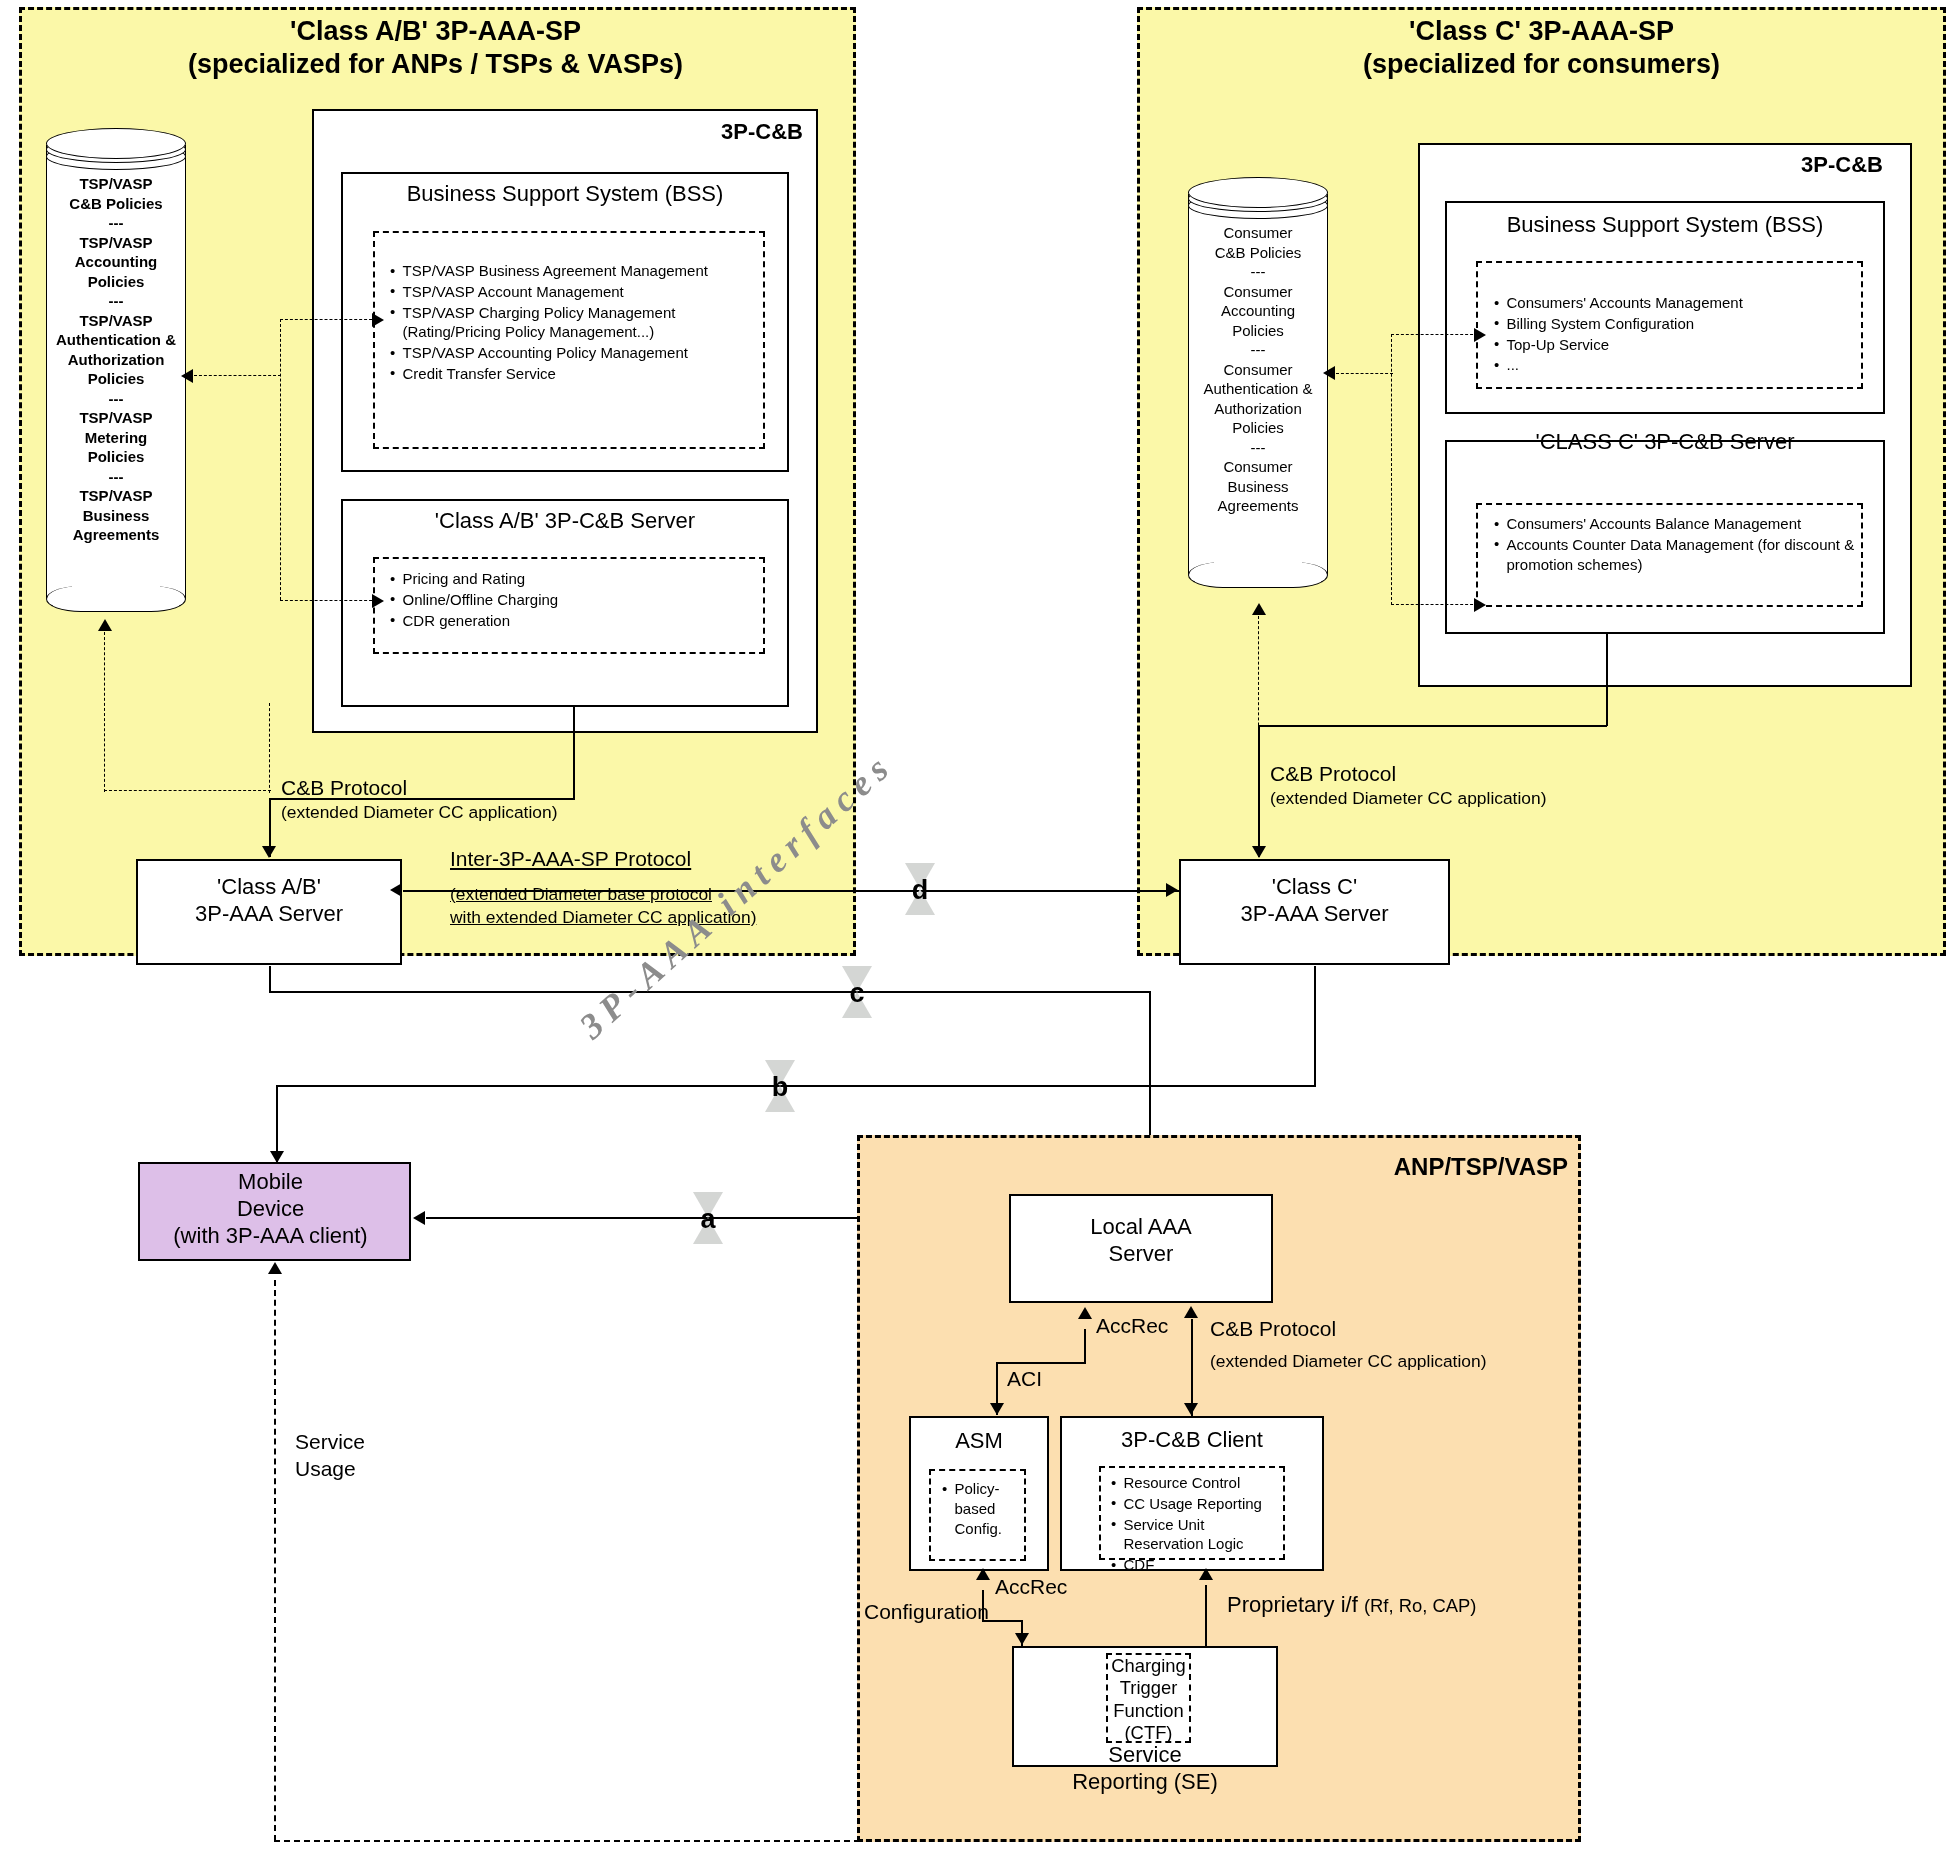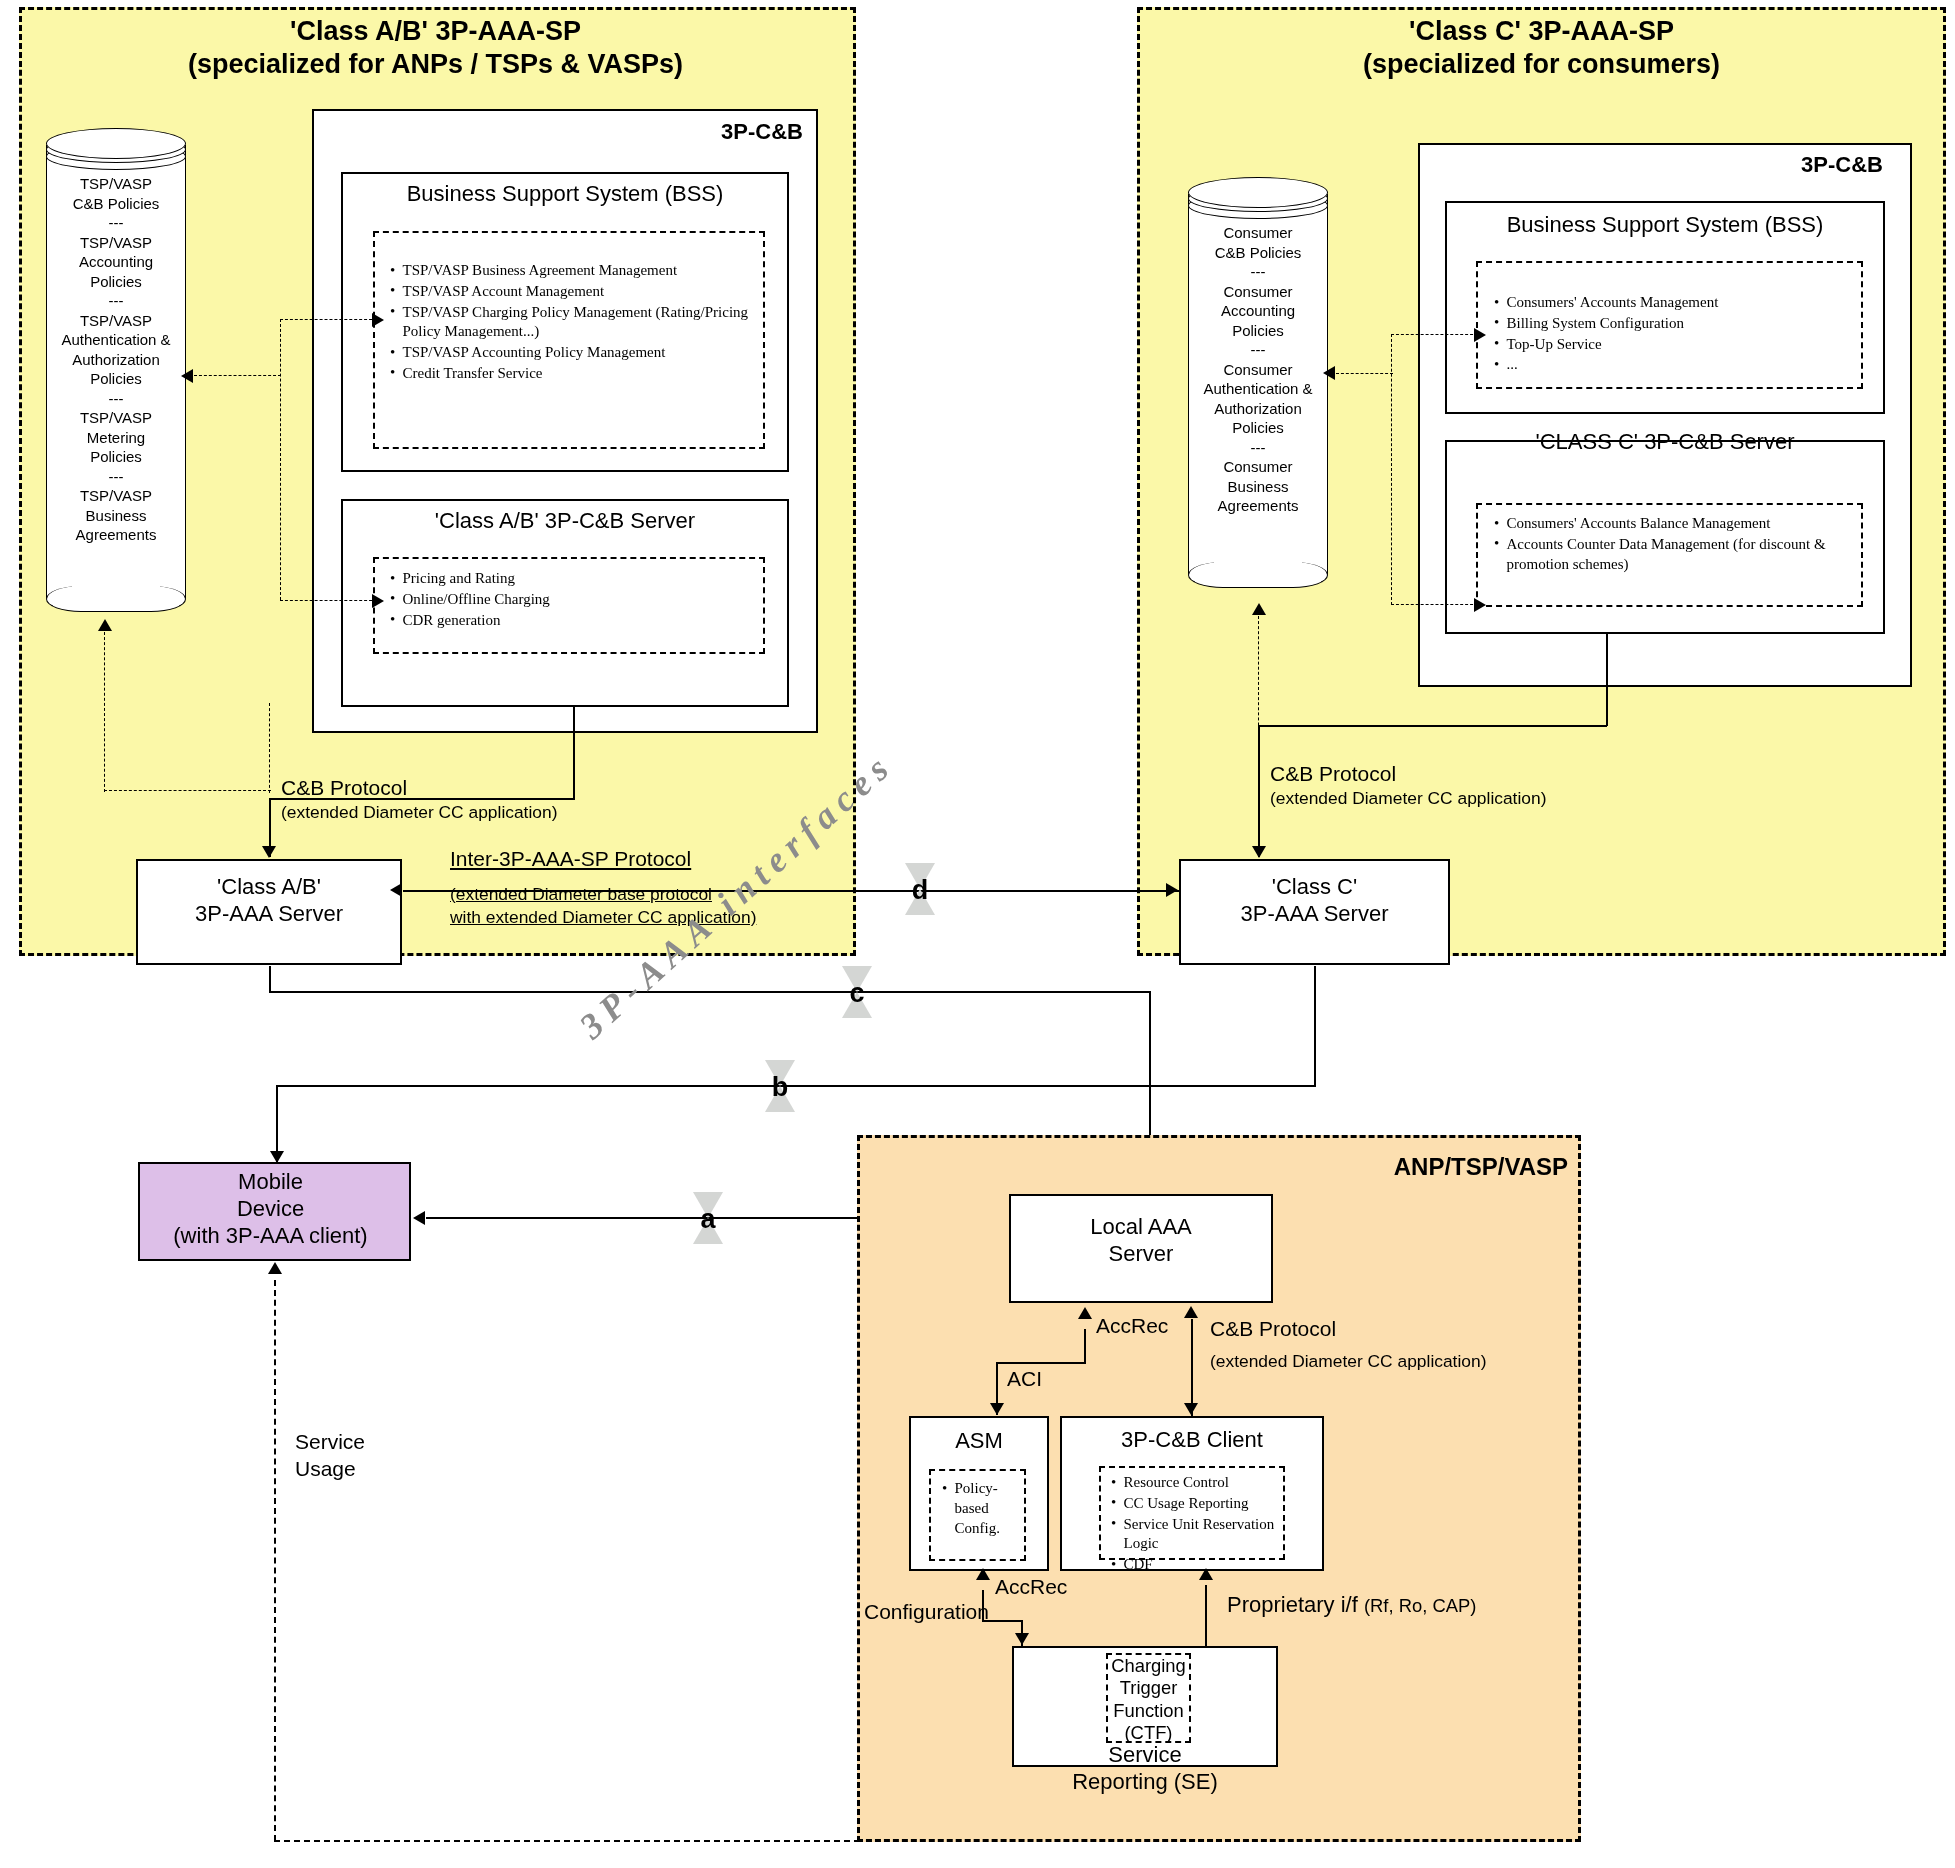--- a/index.html
+++ b/index.html
@@ -17,21 +17,21 @@
   .panel-title.c{left:1152px;top:14.5px;width:779px;font-size:27px;}
   .panel-title.anp{left:1316px;top:1152px;width:252px;font-size:24px;text-align:right;}
 
   
   .wbox{background:#fff;border:2.4px solid #000;}
   .dbox{border:2.4px dashed #000;background:transparent;}
 
   .boxlabel{text-align:center;font-size:22px;color:#000;line-height:1.22;}
   .corner-label{font-size:22px;font-weight:bold;text-align:right;color:#000;}
 
-  ul.blist{margin:0;padding:0;list-style:none;font-family:Liberation Serif, serif;}
+  ul.blist{margin:0;padding:0;list-style:none;}
   ul.blist li{position:relative;padding-left:15.5px;font-size:15px;line-height:1.32;color:#000;margin-bottom:1px;}
   ul.blist li:before{content:"\2022";position:absolute;left:2.9px;top:-0.5px;font-size:15px;}
 
   
   .cyl{position:absolute;}
   .cyl .body{position:absolute;left:0;right:0;top:16.5px;bottom:12.6px;background:#fff;border-left:1.5px solid #000;border-right:1.5px solid #000;}
   .cyl .bottom{position:absolute;left:0;right:0;bottom:0;height:25px;border:1.5px solid #000;border-radius:50%/100%;background:#fff;border-top:none;}
   .cyl .top{position:absolute;left:0;right:0;top:0;height:29px;border:1.5px solid #000;border-radius:50%;background:#fff;}
   .cyl .ring1{position:absolute;left:0;right:0;top:7.7px;height:25px;border:1.5px solid #000;border-radius:50%;background:#fff;}
   .cyl .ring2{position:absolute;left:0;right:0;top:14.5px;height:25px;border:1.5px solid #000;border-radius:50%;background:#fff;}
@@ -73,21 +73,21 @@
 <body>
 
 <div id="stage">
 
   <div class="abs panel-ab"></div>
   <div class="abs panel-title ab">
     <div>'Class A/B' 3P-AAA-SP</div>
     <div>(specialized for ANPs / TSPs &amp; VASPs)</div>
   </div>
 
-  <div class="cyl abs" style="left:46px;top:128px;width:140px;height:484px;">
+  <div class="cyl abs" style="left:46px;top:128px;width:140px;height:484px;font-weight:bold;">
     <div class="body"></div>
     <div class="bottom"></div>
     <div class="ring2"></div>
     <div class="ring1"></div>
     <div class="top"></div>
     <div class="txt">
       <div>TSP/VASP</div>
       <div>C&amp;B Policies</div>
       <div>---</div>
       <div>TSP/VASP</div>

